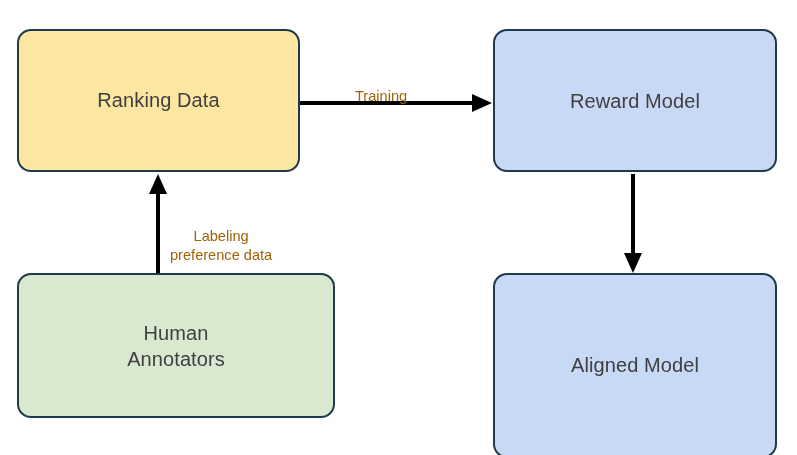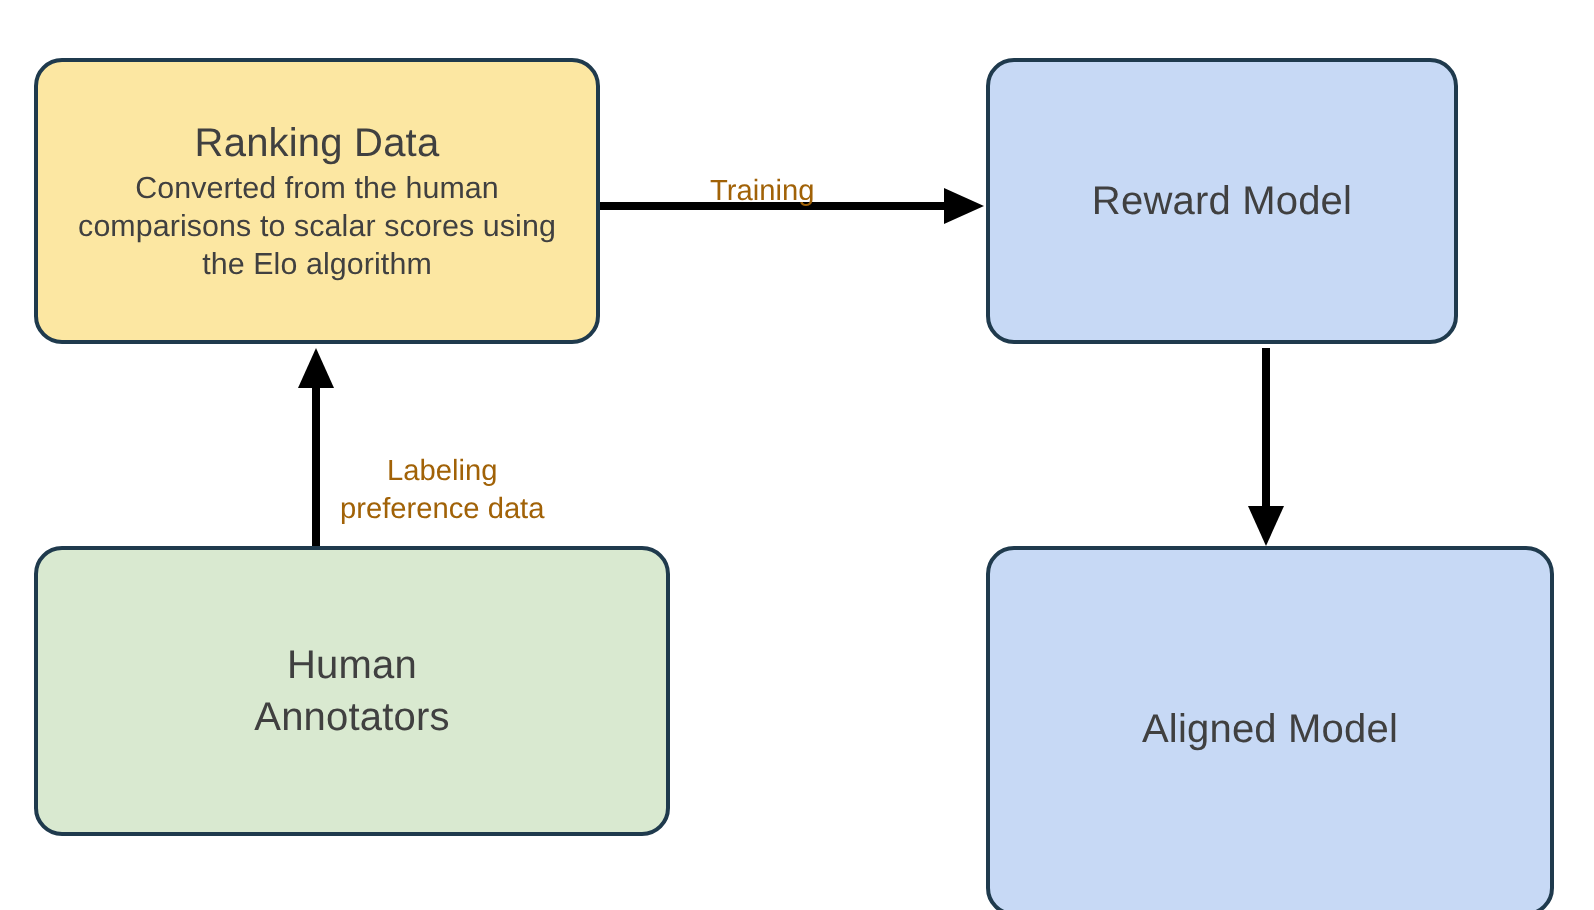--- a/index.html
+++ b/index.html
@@ -45,21 +45,21 @@
   }
   .node-title.solo {
     font-size: 20px;
     line-height: 26px;
   }
   #node-ranking-data {
     left: 17px; top: 29px; width: 283px; height: 143px;
     background: #fce7a2;
   }
   #node-reward-model {
-    left: 493px; top: 29px; width: 236px; height: 143px;
+    left: 493px; top: 29px; width: 284px; height: 143px;
     background: #c7d9f5;
   }
   #node-human-annotators {
     left: 17px; top: 273px; width: 318px; height: 145px;
     background: #d9e9d0;
   }
   #node-aligned-model {
     left: 493px; top: 273px; width: 284px; height: 185px;
     background: #c7d9f5;
   }
@@ -99,21 +99,20 @@
     text-align: right;
   }
 </style>
 </head>
 <body>
 
 <div id="canvas">
 
   <div class="node" id="node-ranking-data">
     <div class="node-title">Ranking Data</div>
-    <div class="node-desc">Converted from the human comparisons to scalar scores using the Elo algorithm</div>
   </div>
 
   <div class="node" id="node-reward-model">
     <div class="node-title solo">Reward Model</div>
   </div>
 
   <div class="node" id="node-human-annotators">
     <div class="node-title solo" id="human-annotators-title" style="white-space: pre-line;">Human
 Annotators</div>
   </div>

